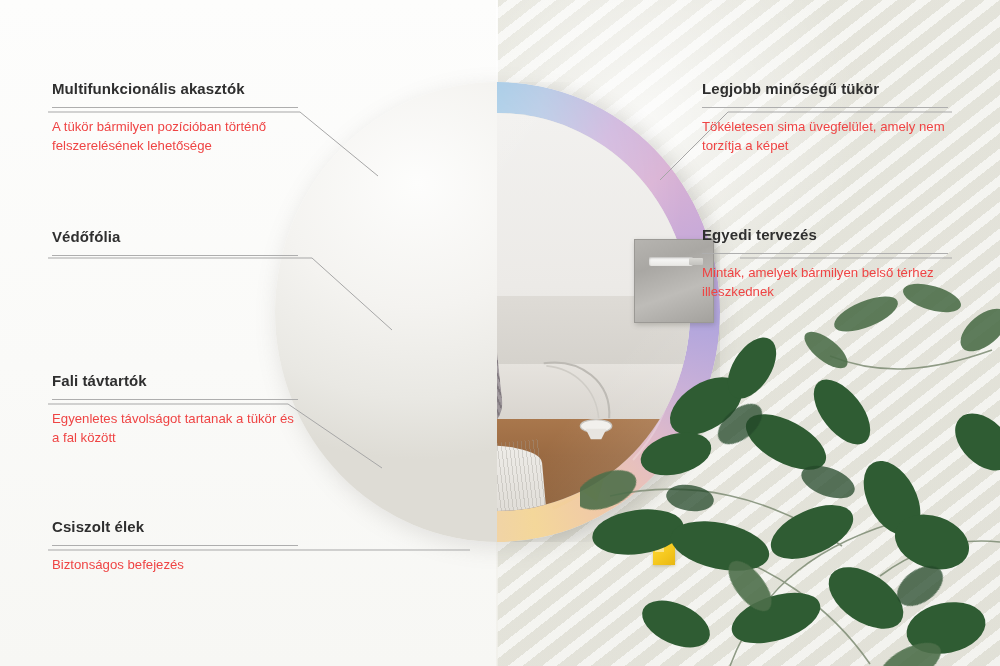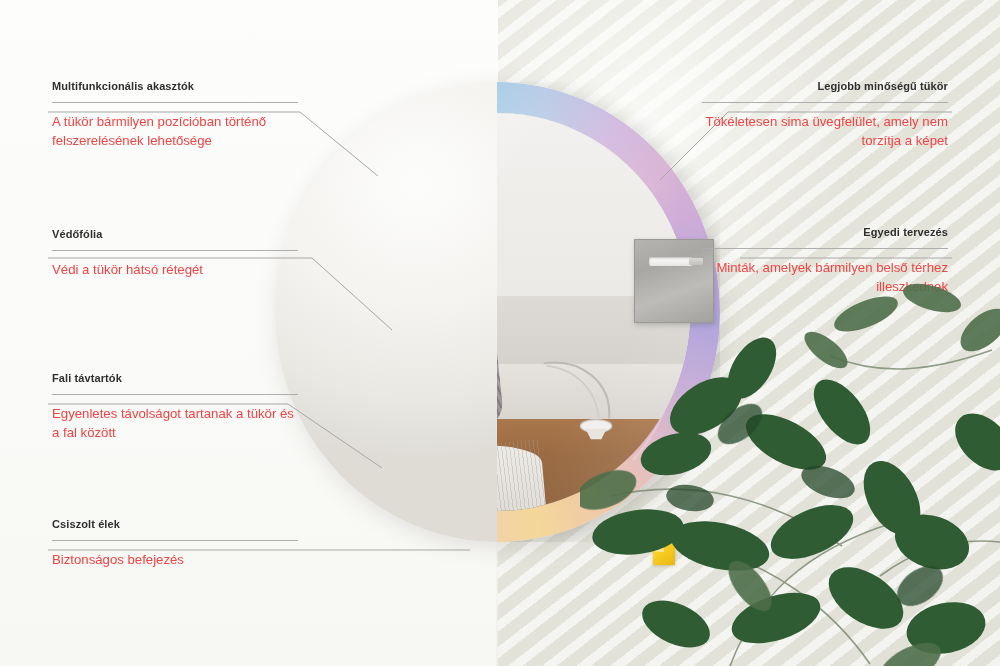--- a/index.html
+++ b/index.html
@@ -162,29 +162,29 @@
     box-shadow:0 1px 3px rgba(150,120,20,0.35);
   }
   .spacer-hl{
     position:absolute;left:2px;top:2px;width:9px;height:7px;
     background:rgba(255,255,255,0.45);
   }
 
   
   .callout{position:absolute;}
   .callout h3{
-    margin:0 0 9px 0;font-size:11px;font-weight:bold;color:#2f2f2f;
+    margin:0 0 9px 0;font-size:15px;font-weight:bold;color:#2f2f2f;
     letter-spacing:0.1px;line-height:1.2;
   }
   .callout p{
     margin:9px 0 0 0;font-size:13.2px;color:#ef4444;line-height:1.45;font-weight:normal;
   }
   .callout .rule{height:1px;background:#aeaeae;width:100%;}
   .cl-left{text-align:left;}
-  .cl-right{text-align:right;}
+  .cl-right{}
 
   
   .leader{position:absolute;overflow:visible;}
   .leader line{stroke:#a7a7a7;stroke-width:1;}
 
   
   .foliage{position:absolute;right:0;bottom:0;width:420px;height:420px;}
   .foliage svg{width:100%;height:100%;}
 </style>
 </head>
@@ -276,21 +276,20 @@
 
   <div class="callout cl-left" style="left:52px;top:80px;width:246px;">
     <h3>Multifunkcionális akasztók</h3>
     <div class="rule"></div>
     <p>A tükör bármilyen pozícióban történő felszerelésének lehetősége</p>
   </div>
 
   <div class="callout cl-left" style="left:52px;top:228px;width:246px;">
     <h3>Védőfólia</h3>
     <div class="rule"></div>
-    <p>Védi a tükör hátsó rétegét</p>
   </div>
 
   <div class="callout cl-left" style="left:52px;top:372px;width:246px;">
     <h3>Fali távtartók</h3>
     <div class="rule"></div>
     <p>Egyenletes távolságot tartanak a tükör és a fal között</p>
   </div>
 
   <div class="callout cl-left" style="left:52px;top:518px;width:246px;">
     <h3>Csiszolt élek</h3>

